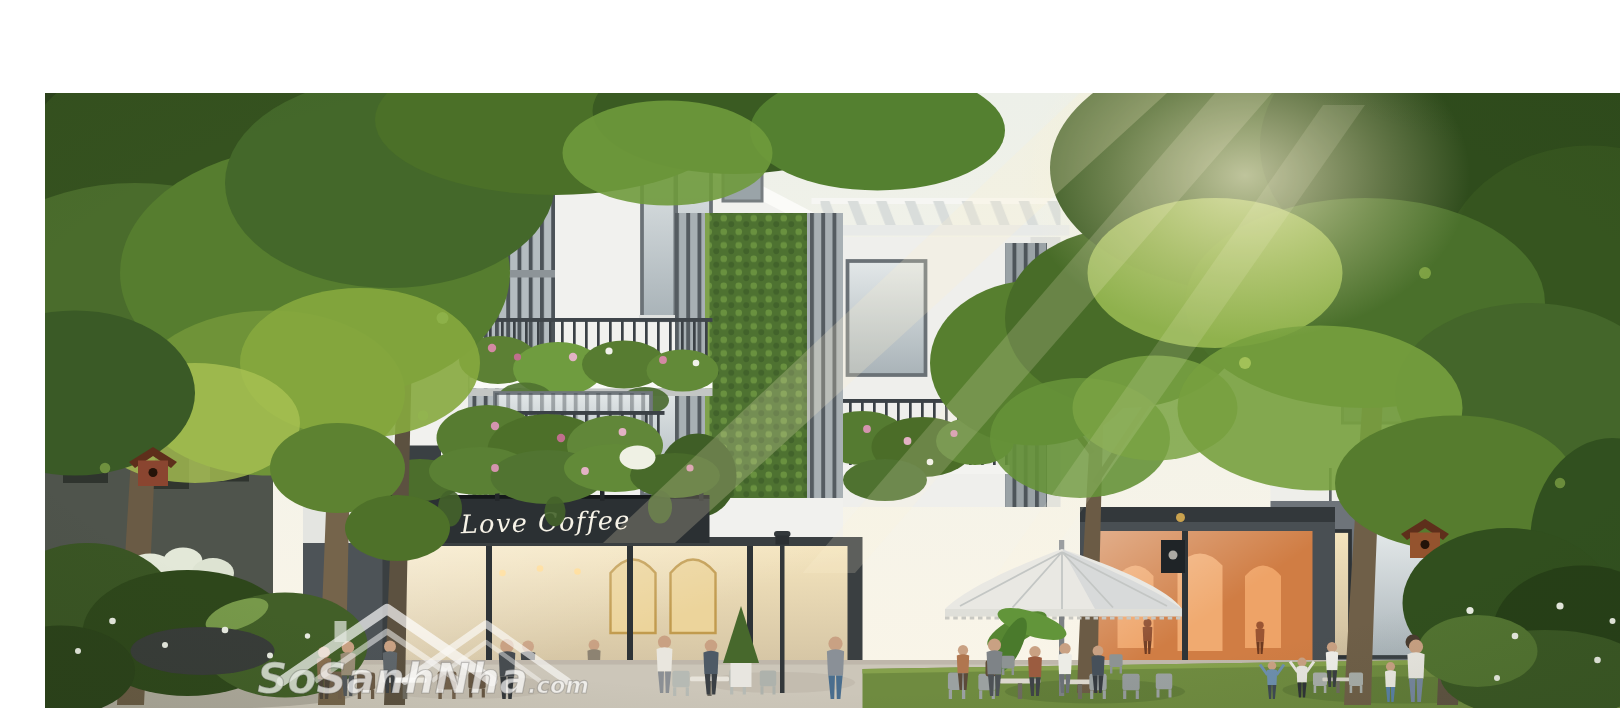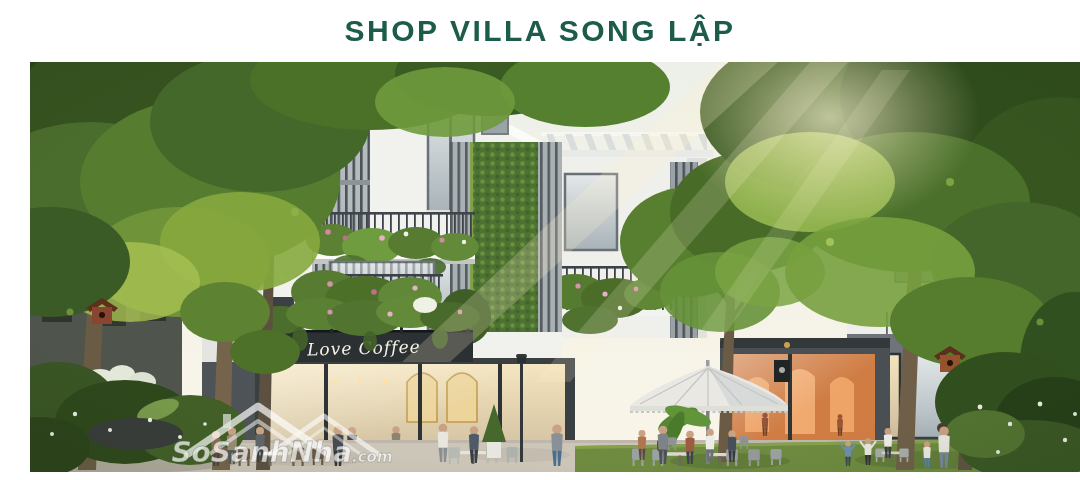--- a/index.html
+++ b/index.html
@@ -7,23 +7,20 @@
          font-family:"Liberation Sans","DejaVu Sans",sans-serif;}
   .header{position:absolute;top:0;left:0;right:0;height:62px;display:flex;align-items:center;justify-content:center;}
   .header h1{margin:0;font-size:30px;font-weight:bold;letter-spacing:2.5px;color:var(--title_green,#1d5c4b);}
   .photo{position:absolute;left:30px;top:62px;width:1054px;height:410px;}
   .photo svg{display:block;width:100%;height:100%;}
 </style>
 </head>
 <body>
 
 <main class="stage">
-  <header class="header">
-    <h1>SHOP VILLA SONG LẬP</h1>
-  </header>
 
   <figure class="photo" style="margin:0">
   <svg viewBox="0 0 1054 410" preserveAspectRatio="none">
     <defs>
       <linearGradient id="sky" x1="0" y1="0" x2="0" y2="1">
         <stop offset="0" stop-color="#edf0e9"></stop>
             <stop offset="1" stop-color="#faf5e8"></stop>
       </linearGradient>
       <linearGradient id="glassCool" x1="0" y1="0" x2="0" y2="1">
         <stop offset="0" stop-color="#e3e8e9"></stop>

